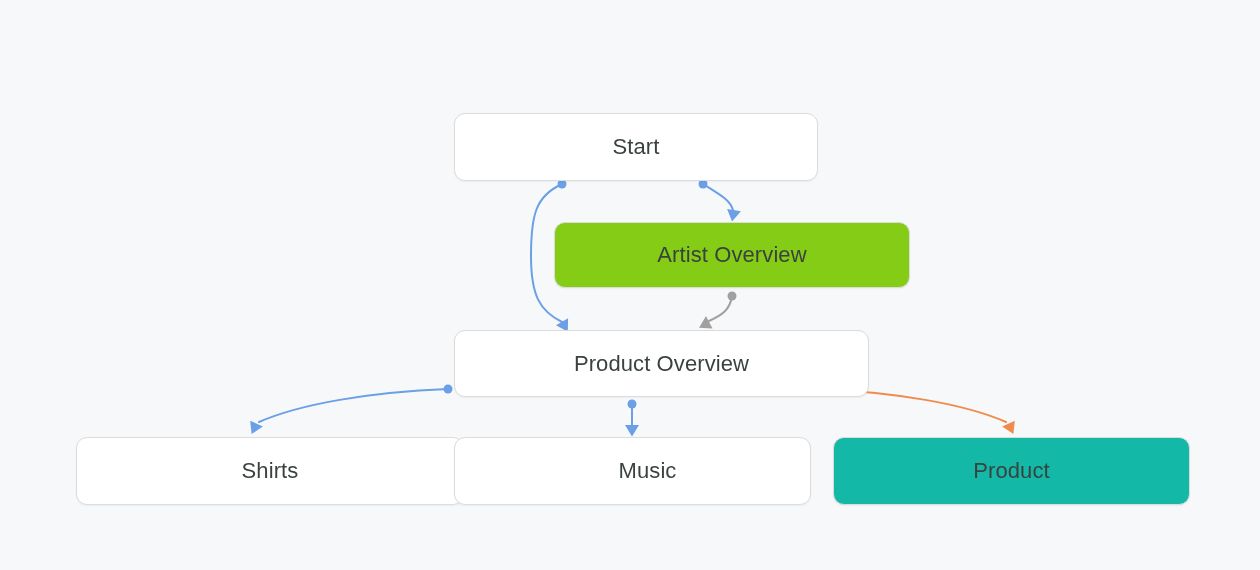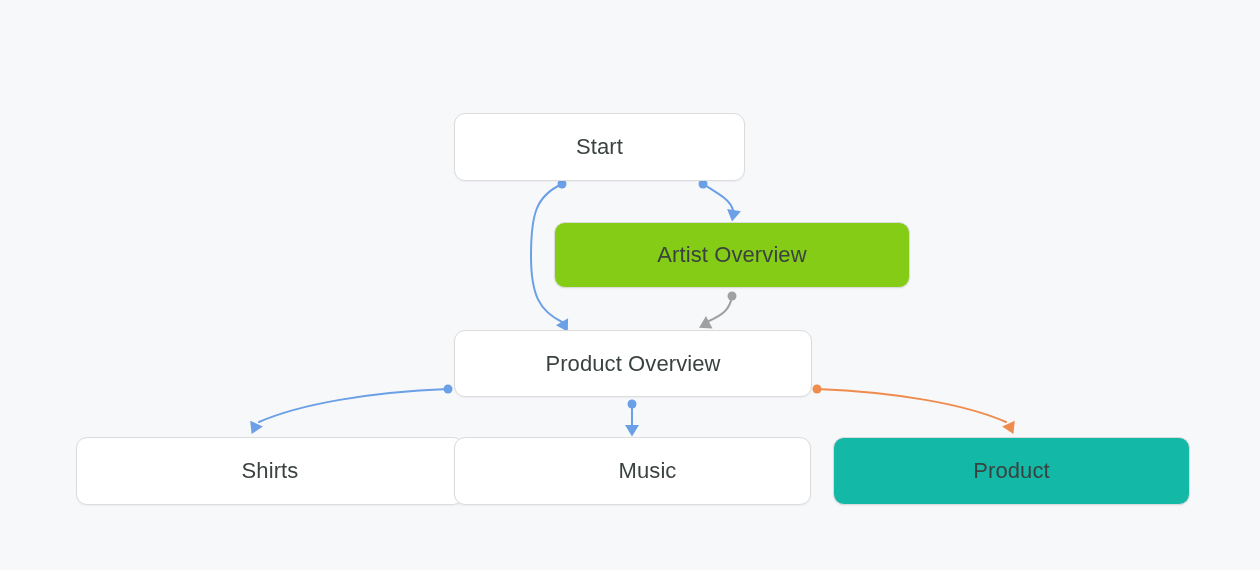--- a/index.html
+++ b/index.html
@@ -89,27 +89,27 @@
         <path class="edge-head" d="M -7,-5.95 L 7,-5.95 L 0,5.6000000000000005 Z" fill="#6b9fe6" transform="translate(632,431) rotate(0)"></path>
       </g>
       <g>
         <path class="edge-path" d="M 817,389 C 895,392 965,404 1006,422" stroke="#ef8c4d"></path>
         <circle class="edge-dot" cx="817" cy="389" r="4.5" fill="#ef8c4d"></circle>
         <path class="edge-head" d="M -7,-5.95 L 7,-5.95 L 0,5.6000000000000005 Z" fill="#ef8c4d" transform="translate(1011,429) rotate(-25)"></path>
       </g>
     </svg>
 
   <div id="node-layer">
-      <div class="node" style="left: 454px; top: 113px; width: 291px; height: 68px; background: rgb(255, 255, 255); border-color: rgb(220, 220, 220);">
+      <div class="node" style="left: 454px; top: 113px; width: 364px; height: 68px; background: rgb(255, 255, 255); border-color: rgb(220, 220, 220);">
         <span class="node-label" style="color: rgb(58, 66, 63);">Start</span>
       </div>
       <div class="node" style="left: 554px; top: 222px; width: 356px; height: 66px; background: #84cc16; border-color: rgb(220, 220, 220);">
         <span class="node-label" style="color: rgb(58, 66, 63);">Artist Overview</span>
       </div>
-      <div class="node" style="left: 454px; top: 330px; width: 358px; height: 67px; background: rgb(255, 255, 255); border-color: rgb(220, 220, 220);">
+      <div class="node" style="left: 454px; top: 330px; width: 415px; height: 67px; background: rgb(255, 255, 255); border-color: rgb(220, 220, 220);">
         <span class="node-label" style="color: rgb(58, 66, 63);">Product Overview</span>
       </div>
       <div class="node" style="left: 76px; top: 437px; width: 388px; height: 68px; background: rgb(255, 255, 255); border-color: rgb(220, 220, 220);">
         <span class="node-label" style="color: rgb(58, 66, 63);">Shirts</span>
       </div>
       <div class="node" style="left: 454px; top: 437px; width: 357px; height: 68px; background: rgb(255, 255, 255); border-color: rgb(220, 220, 220); padding-left: 30px;">
         <span class="node-label" style="color: rgb(58, 66, 63);">Music</span>
       </div>
       <div class="node" style="left: 833px; top: 437px; width: 357px; height: 68px; background: #14b8a6; border-color: rgb(220, 220, 220);">
         <span class="node-label" style="color: rgb(58, 66, 63);">Product</span>

